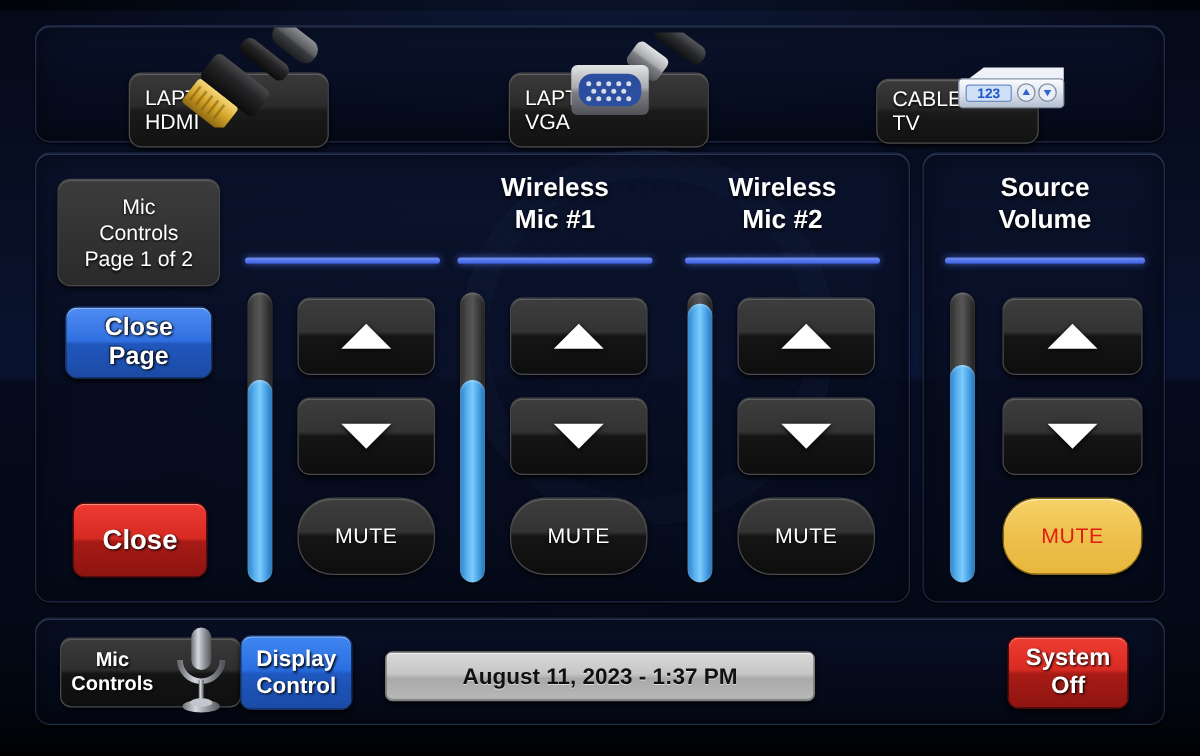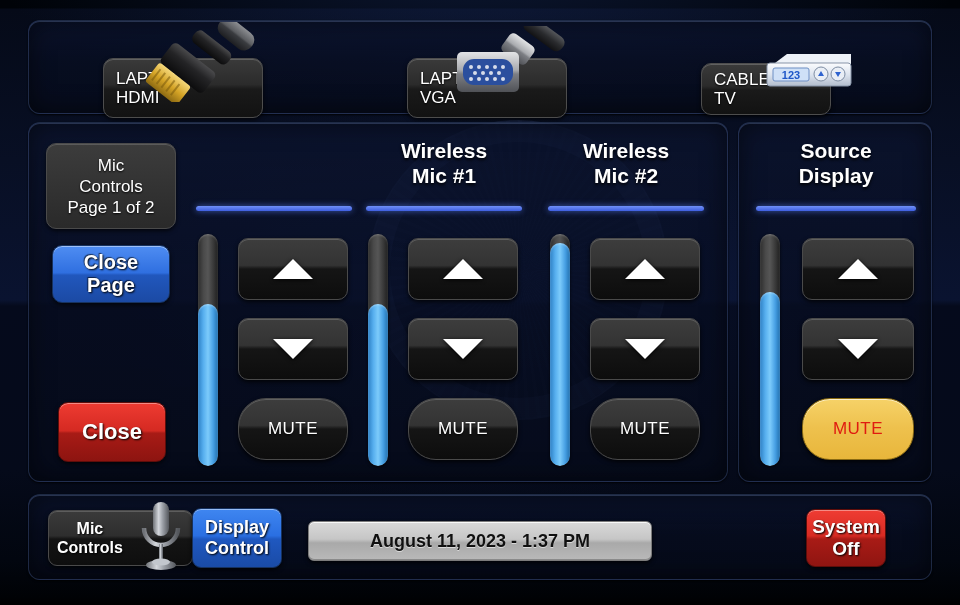--- a/index.html
+++ b/index.html
@@ -274,21 +274,21 @@
 
   #bb-help {
     left: 694px; top: 513px; width: 82px; height: 52px;
     background: linear-gradient(180deg, #3a3a3a 0%, #2e2e2e 46%, #141414 52%, #0e0e0e 100%);
     border: 1px solid #4a4a4a;
     box-shadow: inset 0 1px 0 rgba(255,255,255,.18), 0 2px 4px rgba(0,0,0,.8);
   }
   #bb-help span { color: #fff; font-size: 21px; font-weight: normal; }
 
   #bb-system {
-    left: 806px; top: 509px; width: 80px; height: 58px;
+    left: 806px; top: 509px; width: 97px; height: 58px;
     background: linear-gradient(180deg, #ef3c33 0%, #d82b23 46%, #a81b16 52%, #8f1511 100%);
     border: 1px solid #5e0d0a;
     box-shadow: inset 0 1px 0 rgba(255,255,255,.40), 0 2px 4px rgba(0,0,0,.8);
   }
   #bb-system span { color: #fff; font-size: 19px; line-height: 22px; }
 </style>
 </head>
 <body>
 
 <div id="screen">
@@ -461,21 +461,21 @@
     </div>
     <div class="vbtn mute">
       <span>MUTE</span>
     </div>
   </div>
 
   <div class="panel" id="src-panel"></div>
 
   <div class="chan" id="chan-3">
     <div class="chan-title">Source
-Display</div>
+Volume</div>
     <div class="chan-rule"></div>
     <div class="tube">
       <div class="tube-fill" style="height: 75%;"></div>
     </div>
     <div class="vbtn up">
       <div class="tri u"></div>
     </div>
     <div class="vbtn down">
       <div class="tri d"></div>
     </div>

